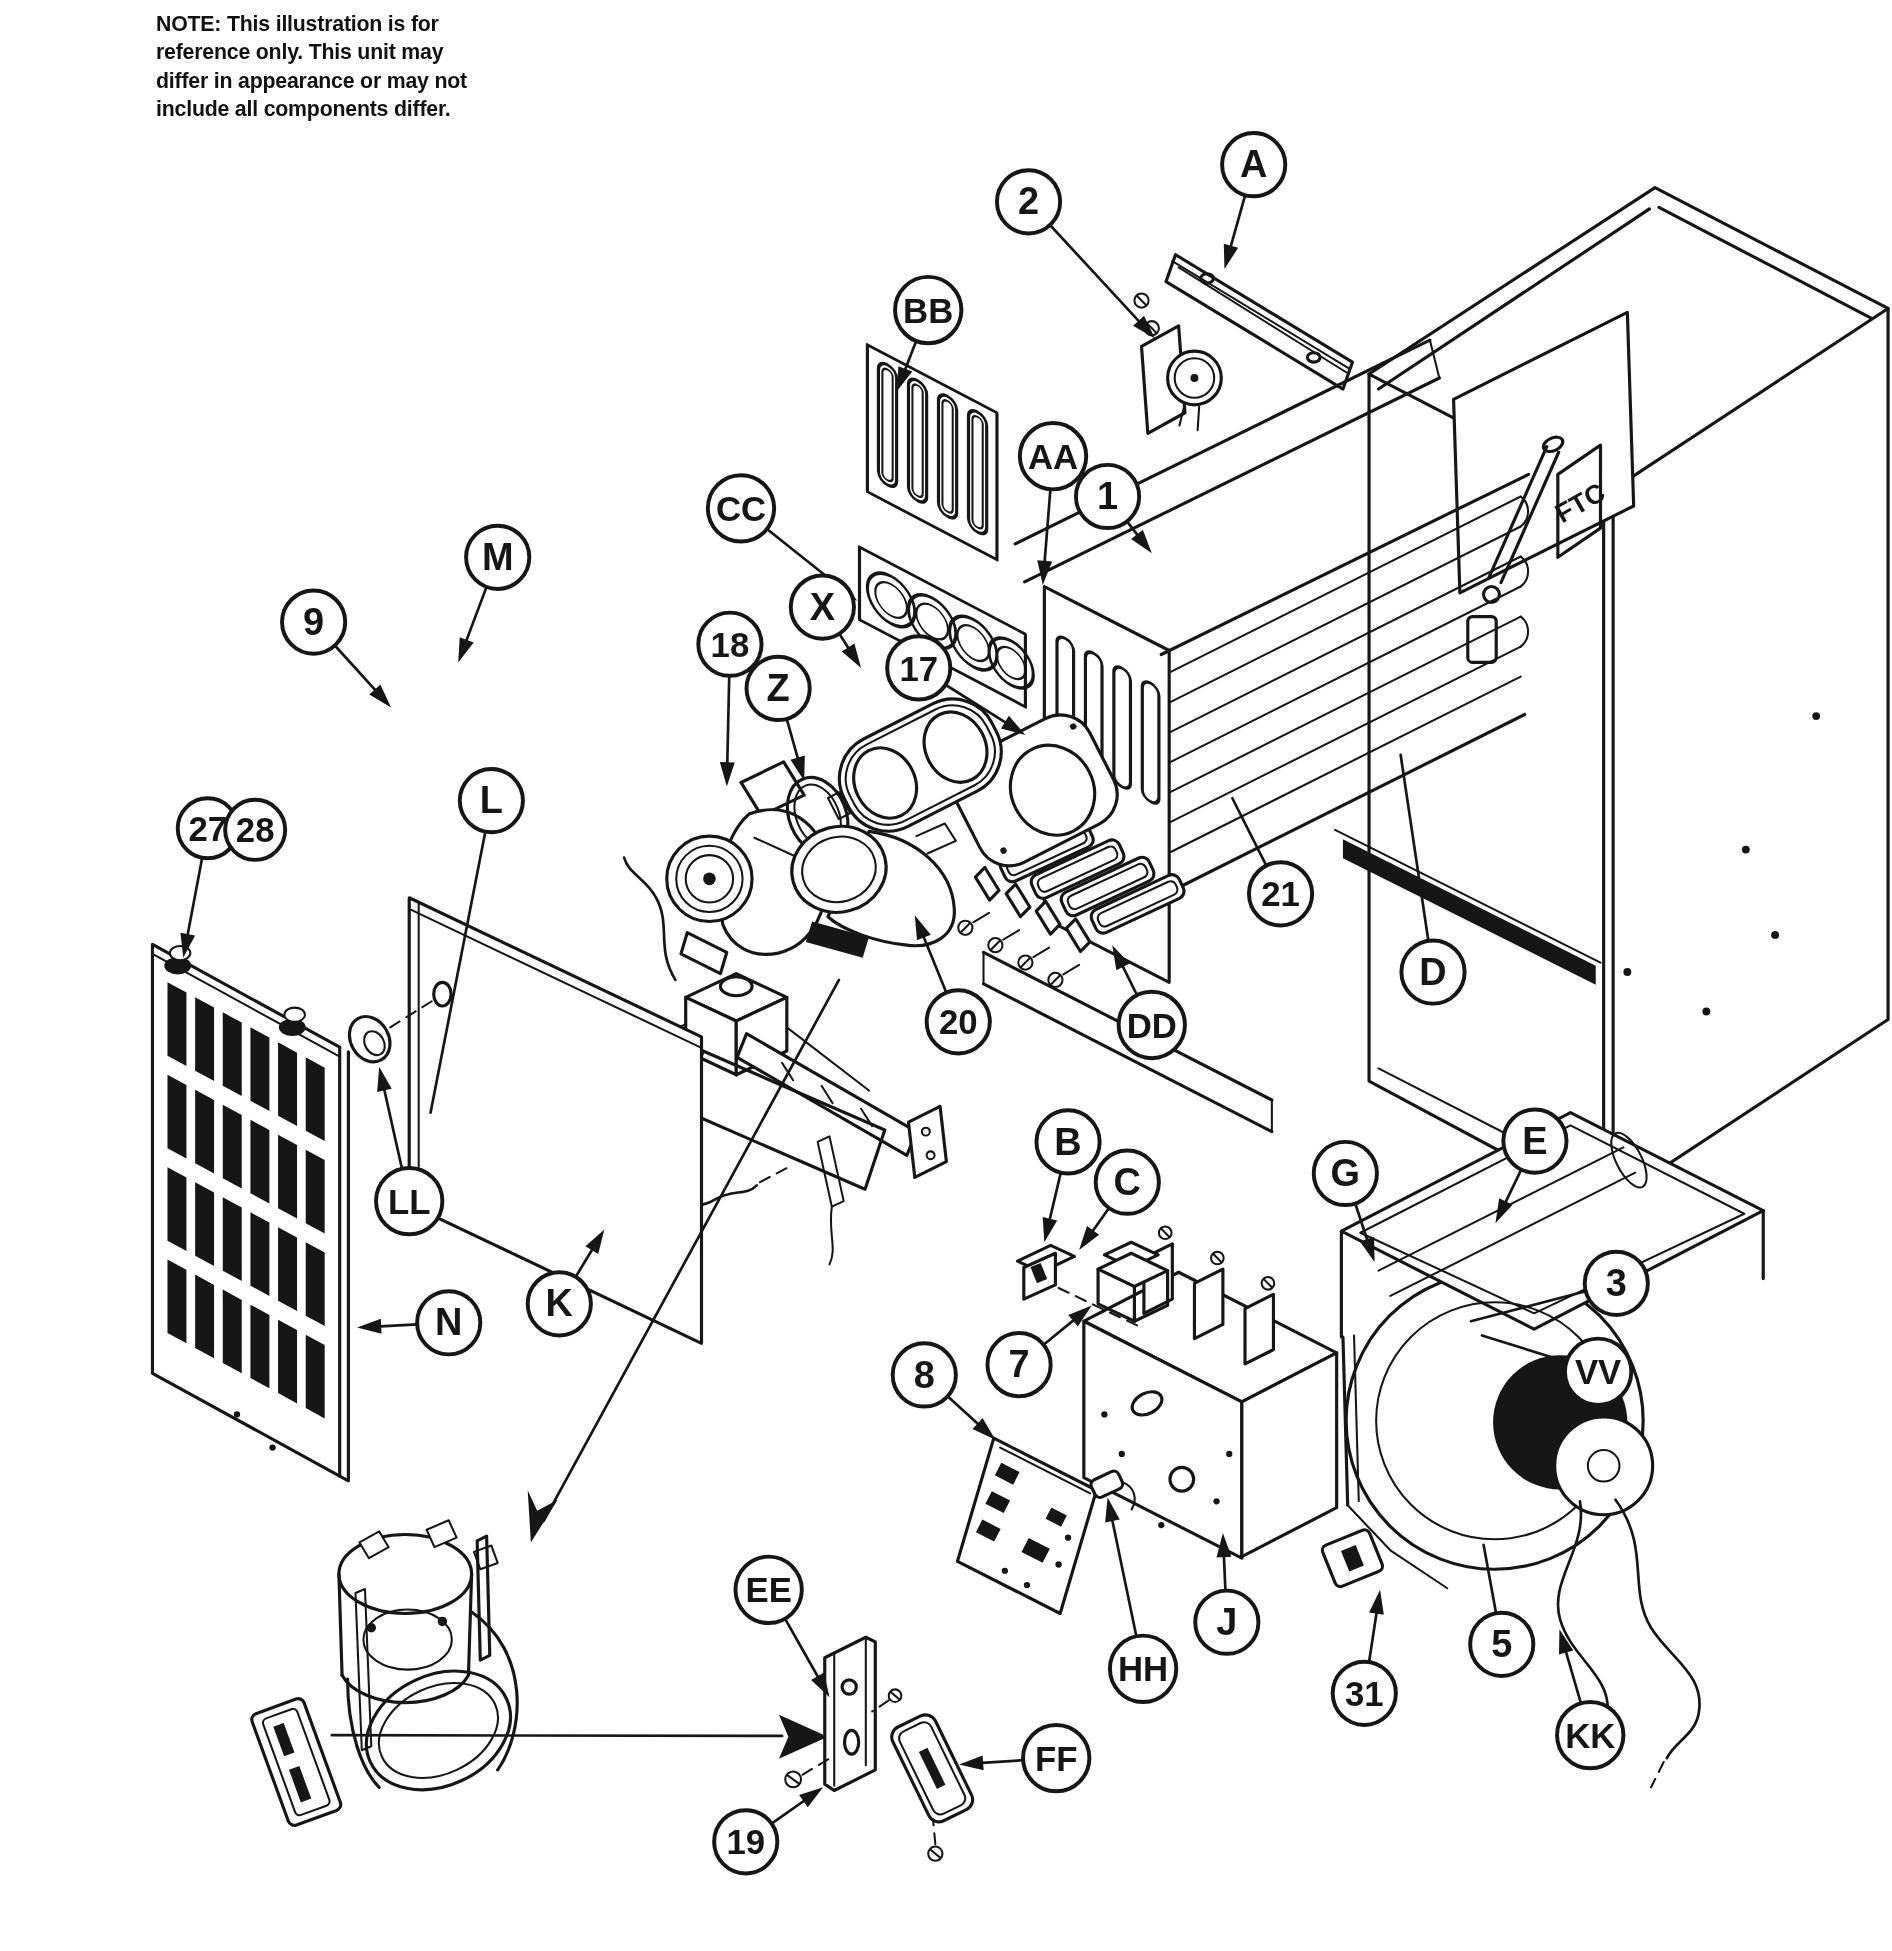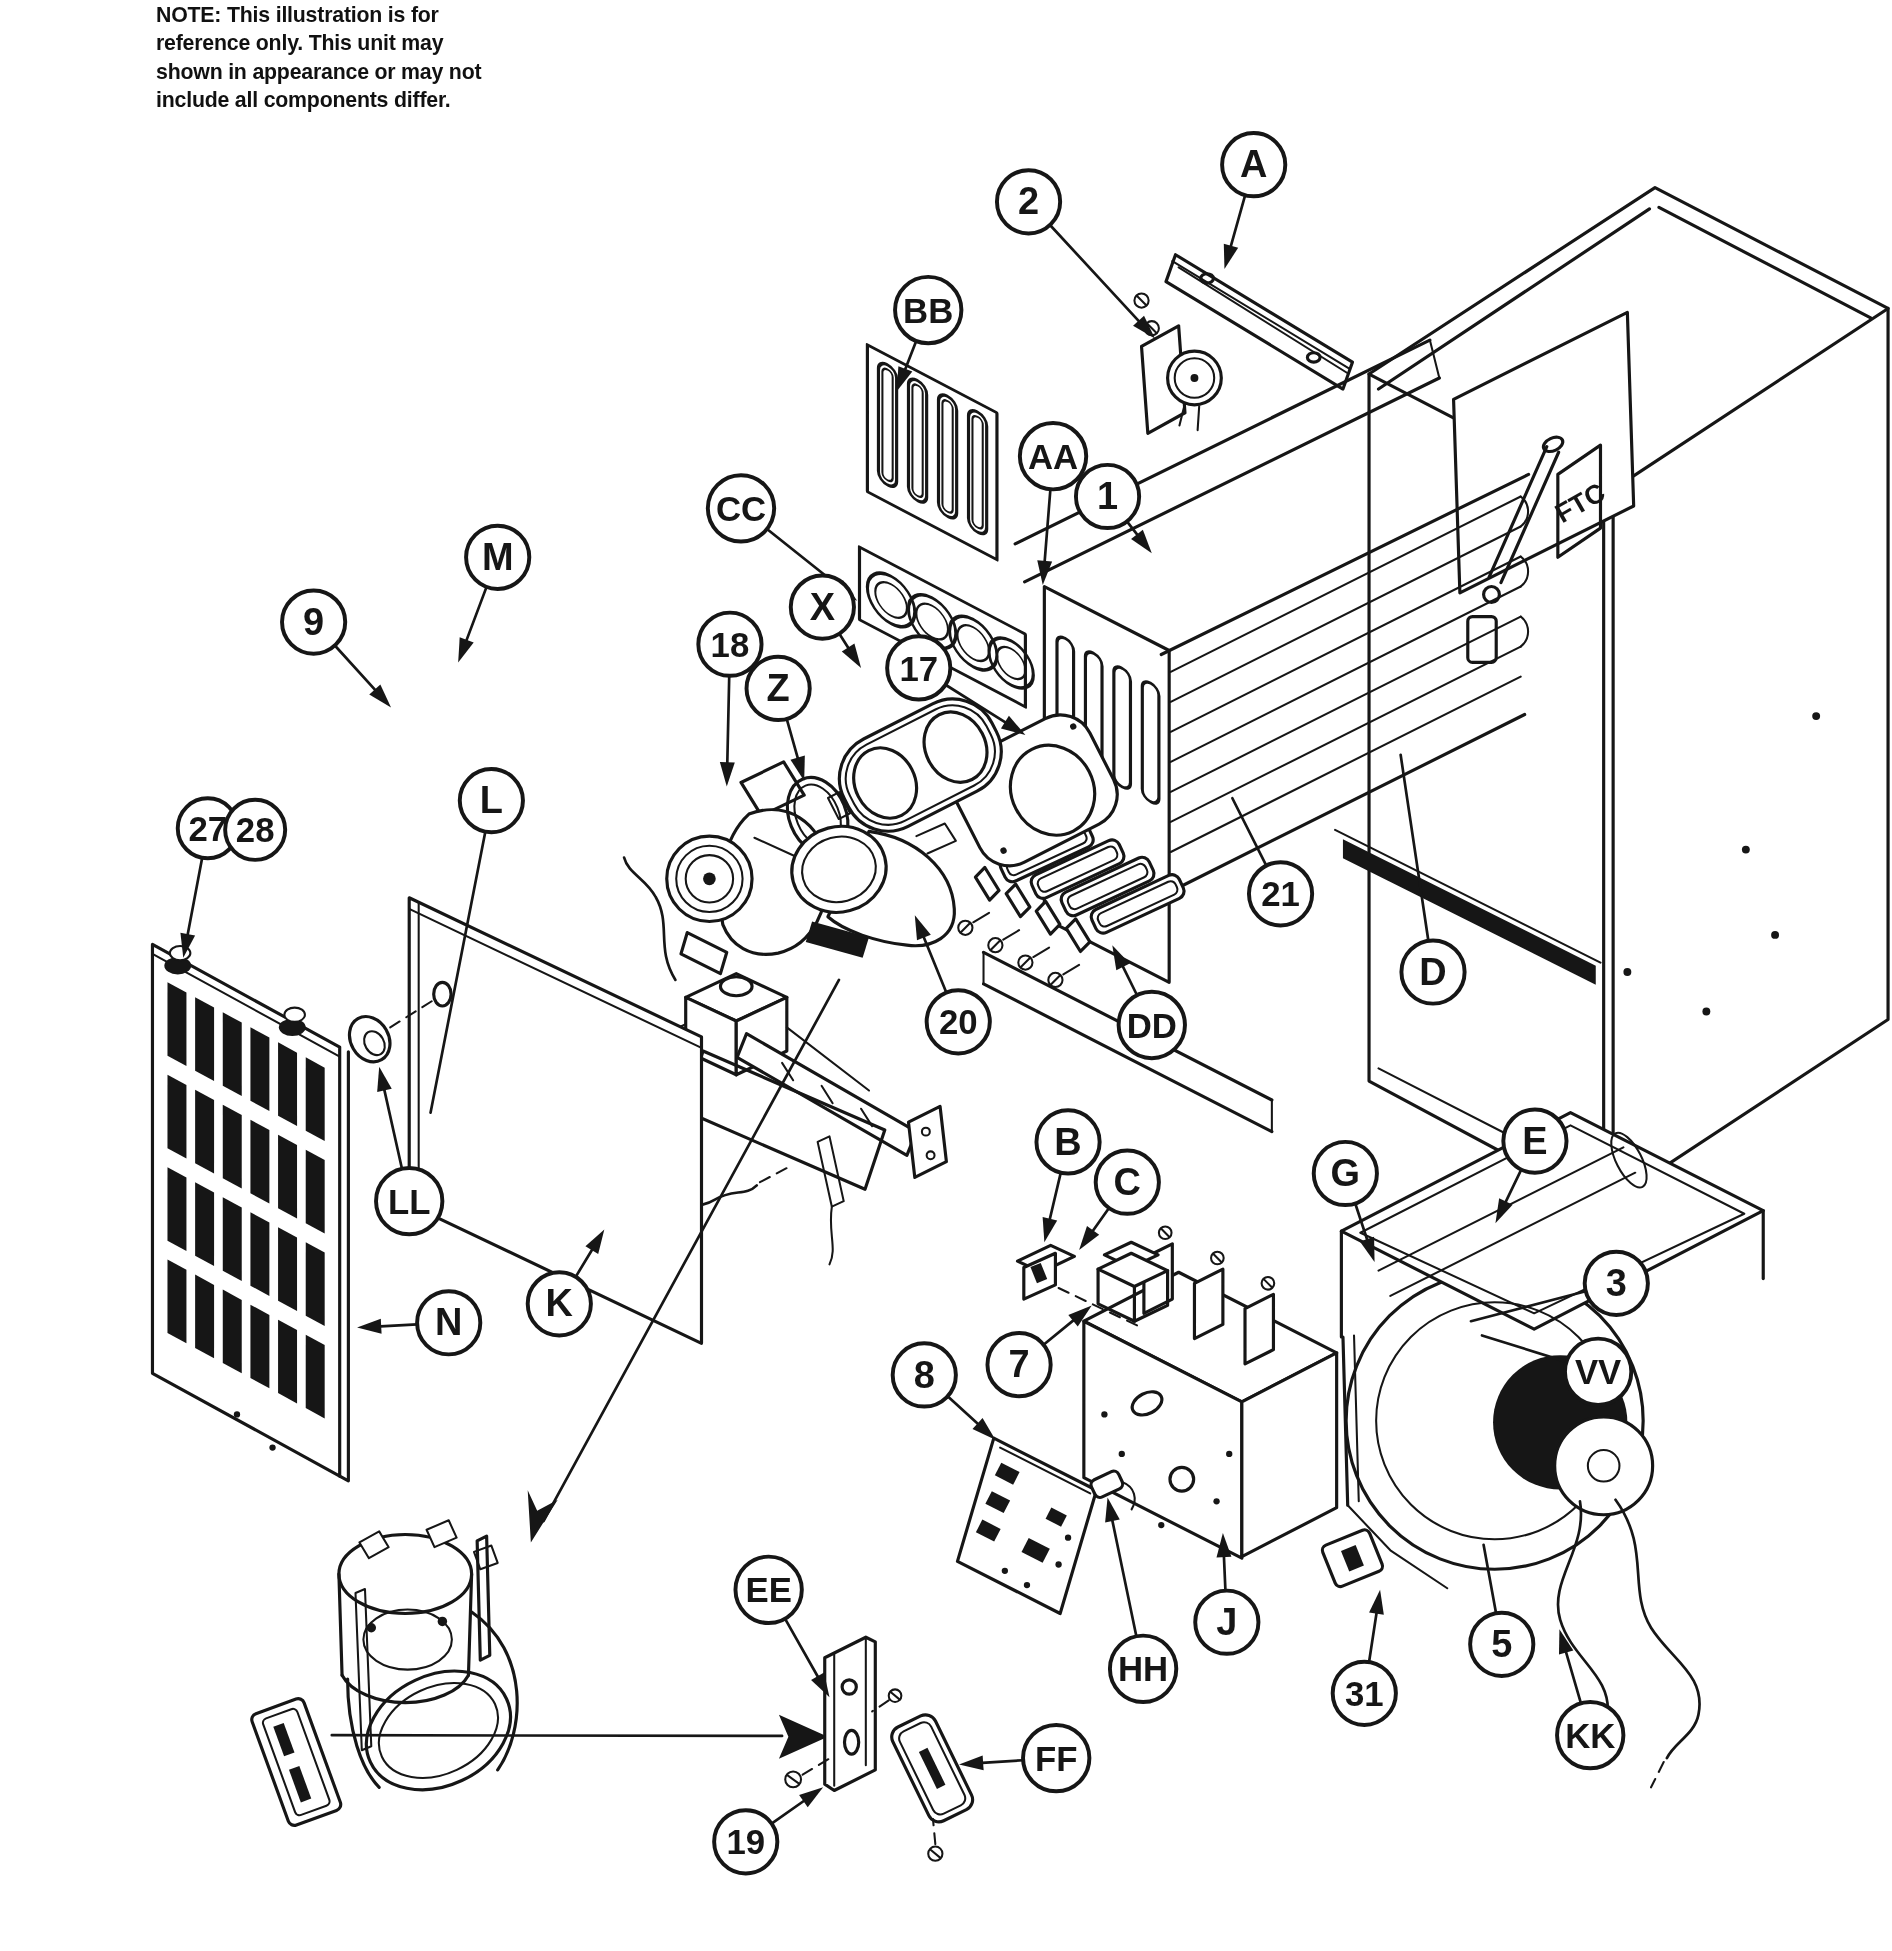--- a/index.html
+++ b/index.html
@@ -1,38 +1,38 @@
 <!DOCTYPE html>
 <html style="font-size:12.6px"><head>
 <meta charset="utf-8">
 <style>
   html,body{margin:0;padding:0;background:#fff;}
   .page{position:relative;width:1892px;height:1952px;background:#fff;overflow:hidden;
         font-family:"Liberation Sans",sans-serif;}
-  .note{position:absolute;left:156px;top:1px;width:340px;color:#111;
+  .note{position:absolute;left:156px;top:10px;width:340px;color:#111;
         font-size:21.3px;font-weight:700;line-height:28.4px;letter-spacing:-0.2px;}
   svg{position:absolute;left:0;top:0;}
   .ln{fill:none;stroke:#161616;stroke-width:4;stroke-linejoin:round;stroke-linecap:round;}
   .lnt{fill:none;stroke:#161616;stroke-width:2.6;stroke-linejoin:round;stroke-linecap:round;}
   .lnk{fill:none;stroke:#161616;stroke-width:3.4;stroke-linejoin:round;stroke-linecap:round;}
   .fill{fill:#161616;stroke:none;}
   .wh{fill:#ffffff;}
   .co-circle{fill:#fff;stroke:#161616;stroke-width:5;}
   .co-text{fill:#161616;font-family:"Liberation Sans",sans-serif;font-weight:700;}
   .dash{stroke-dasharray:14 10;}
 </style>
 </head>
 <body>
 
 <div class="page">
 
   <div class="note">
     <div>NOTE: This illustration is for</div>
     <div>reference only. This unit may</div>
-    <div>shown in appearance or may not</div>
+    <div>differ in appearance or may not</div>
     <div>include all components differ.</div>
   </div>
 
   <svg width="1892" height="1952" viewBox="0 0 2395 2470">
 
     <g>
       <path class="ln wh" d="M1733,473 L2095,237 L2390,390 L2390,1290 L2030,1527 L1733,1368 Z"></path>
       <path class="ln" d="M1745,492 L2088,264"></path>
       <path class="ln" d="M2100,262 L2368,402"></path>
       <path class="ln" d="M2030,627 L2390,390"></path>

